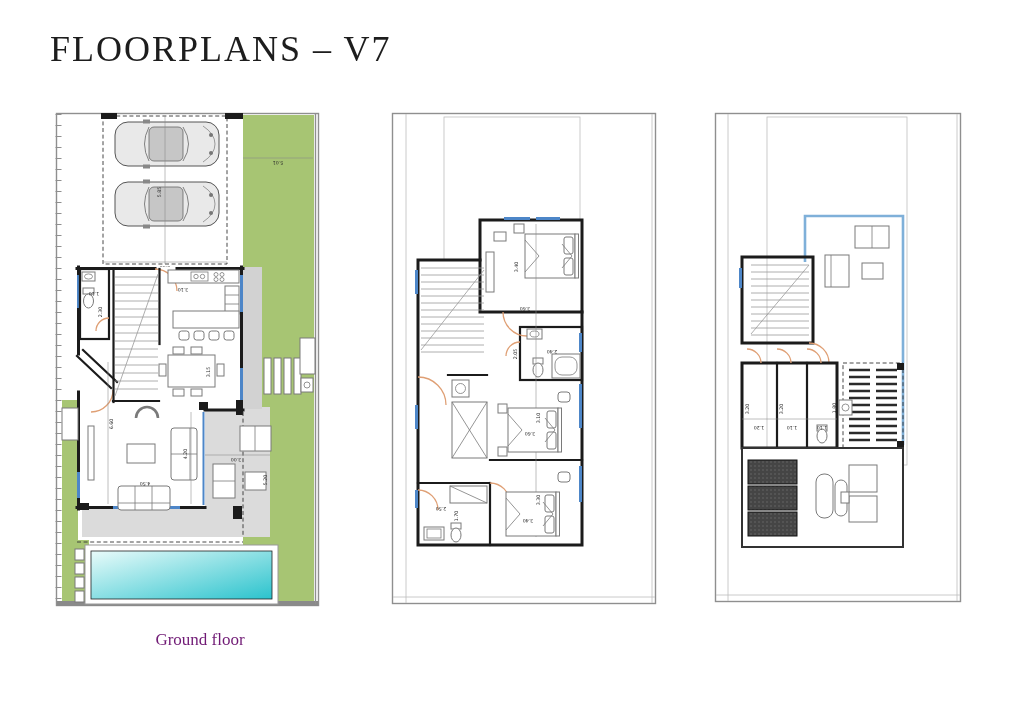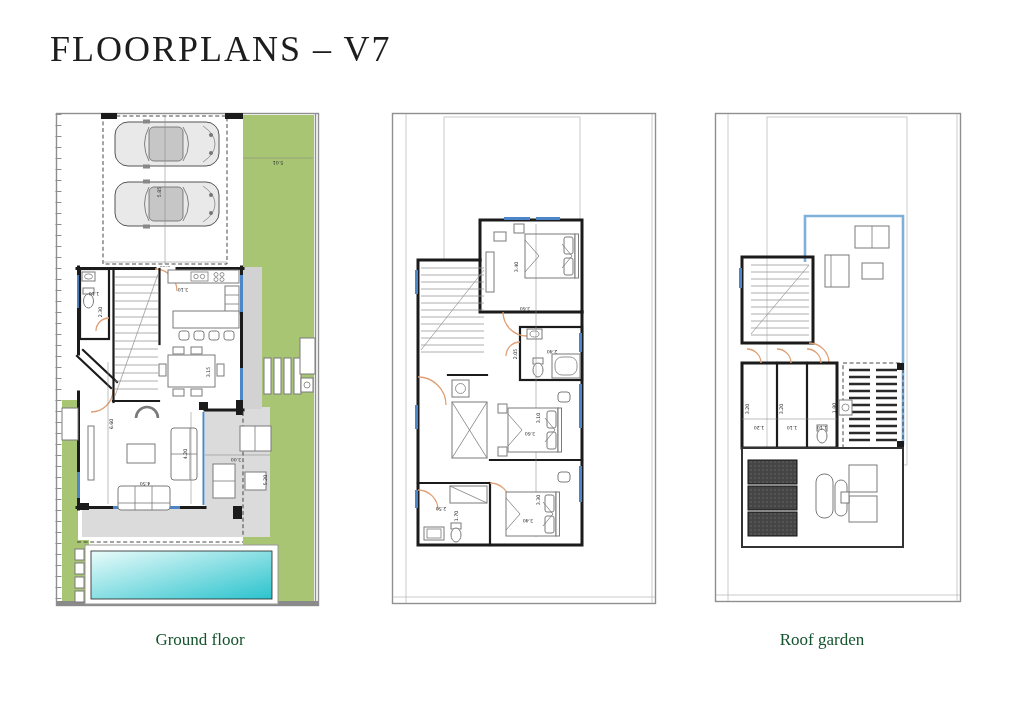--- a/index.html
+++ b/index.html
@@ -1,21 +1,21 @@
 <!DOCTYPE html>
 <html style="--wall: #1b1b1b; --line: #8f8f8f; --garden: #a7c573; --terrace: #dbdbdb; --walkway: #d2d2d2; --pool_light: #e9fbfa; --pool_dark: #2bc3cd; --window: #4d86c8; --door: #df9f74; --furn: #7a7a7a; --carbody: #e9e9e9; --carroof: #c6c6c6; --solar: #454545; --blue_border: #7fb0d9;"><head>
 <meta charset="utf-8">
 <style>
   html,body{margin:0;padding:0;background:#fff;}
   #canvas{position:relative;width:1024px;height:709px;background:#fff;overflow:hidden;
           font-family:"Liberation Serif",serif;}
   #title{position:absolute;left:50px;top:28px;font-size:36px;letter-spacing:2px;
          color:#1d1d1d;font-weight:400;}
   .plan{position:absolute;}
-  .plan-label{position:absolute;font-size:17px;color:#14532d;text-align:center;width:200px;}
+  .plan-label{position:absolute;font-size:17px;color:#701a75;text-align:center;width:200px;}
   
   .bg{fill:#fff;}
   .bound{stroke:var(--line);stroke-width:1.4;fill:none;}
   .bound2{stroke:#bdbdbd;stroke-width:0.8;fill:none;}
   .w3{stroke:var(--wall);stroke-width:3;fill:none;stroke-linecap:square;}
   .w2{stroke:var(--wall);stroke-width:2.2;fill:none;stroke-linecap:square;}
   .blk{fill:var(--wall);stroke:none;}
   .garden{fill:var(--garden);stroke:none;}
   .terr{fill:var(--terrace);stroke:none;}
   .walk{fill:var(--walkway);stroke:none;}
@@ -396,15 +396,14 @@
       <rect x="35" y="400" width="49" height="24" fill="url(#panelDots)" stroke="#111" stroke-width="1"></rect>
       <rect class="furn" x="103" y="362" width="17" height="44" rx="8"></rect>
       <rect class="furn" x="122" y="368" width="12" height="36" rx="6"></rect>
       <rect class="furn" x="136" y="353" width="28" height="27"></rect>
       <rect class="furn" x="136" y="384" width="28" height="26"></rect>
       <rect class="furn" x="128" y="380" width="8" height="11"></rect>
     </g>
   </svg>
 
   <div class="plan-label" style="left:100px;top:630px">Ground floor</div>
-  <div class="plan-label" style="left:722px;top:630px">Roof garden</div>
 
 </div>
 
 </body></html>

